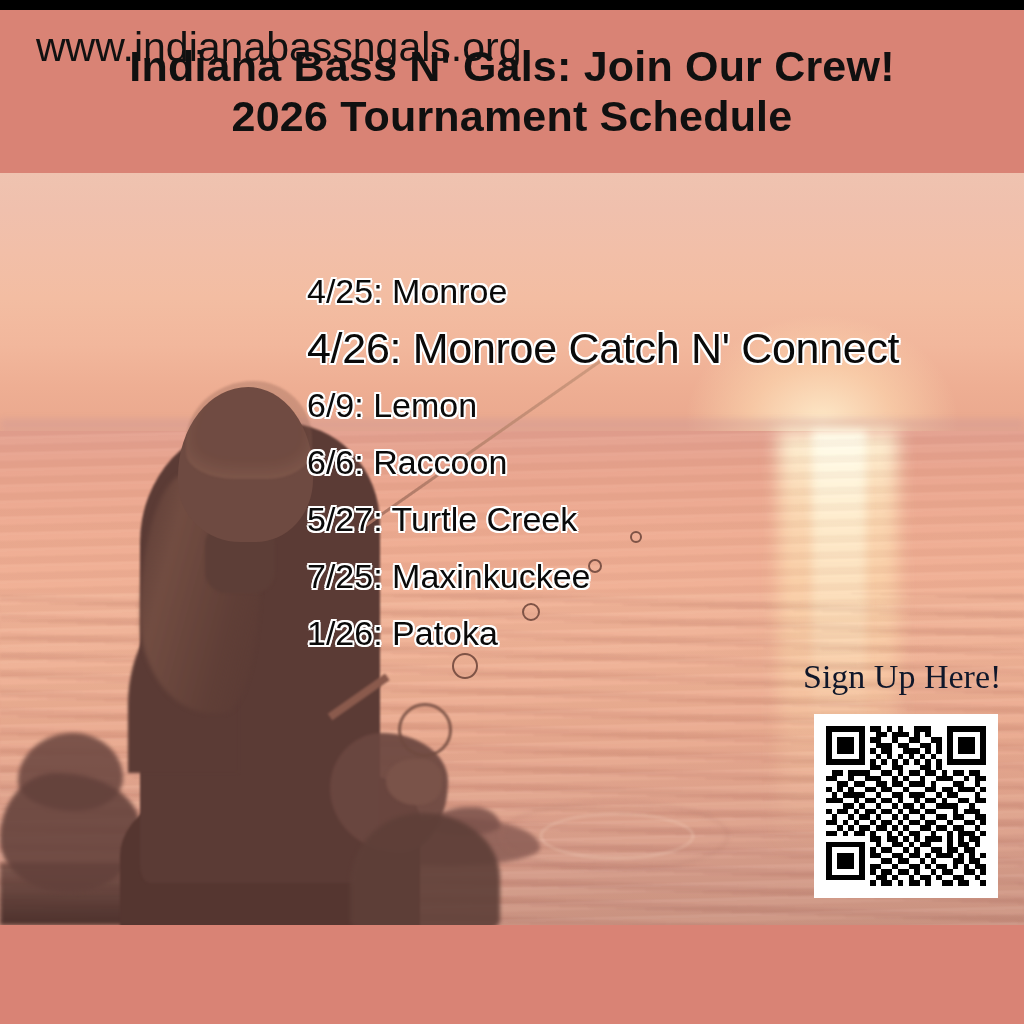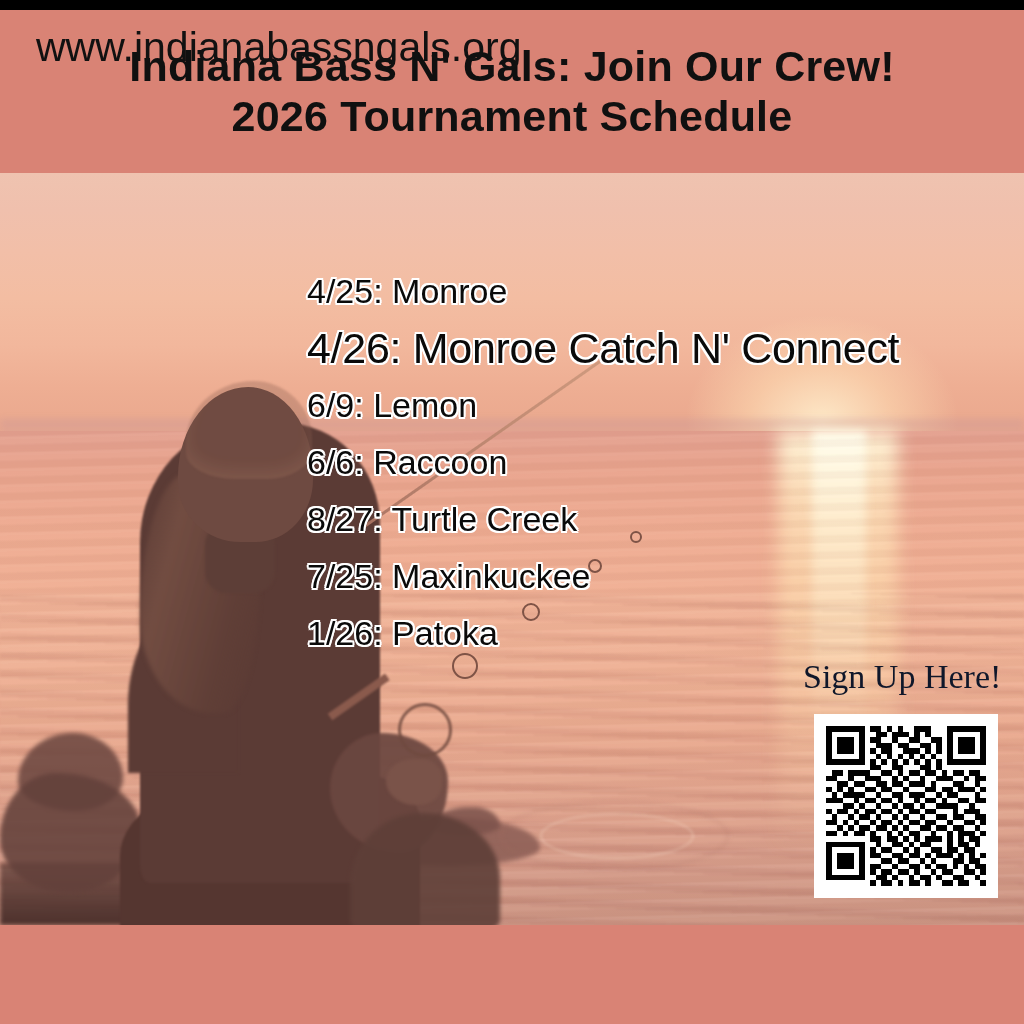--- a/index.html
+++ b/index.html
@@ -315,21 +315,21 @@
   <div class="band-top">
     <div class="title-l1">Indiana Bass N' Gals:  Join Our Crew!</div>
     <div class="title-l2">2026 Tournament Schedule</div>
   </div>
 
   <div class="schedule" id="schedule">
       <div class="sched-line">4/25: Monroe</div>
       <div class="sched-line bold">4/26: Monroe Catch N' Connect</div>
       <div class="sched-line">6/9:  Lemon</div>
       <div class="sched-line">6/6:  Raccoon</div>
-      <div class="sched-line">8/27: Turtle Creek</div>
+      <div class="sched-line">5/27: Turtle Creek</div>
       <div class="sched-line">7/25: Maxinkuckee</div>
       <div class="sched-line">1/26: Patoka</div>
     </div>
 
   <div class="signup">Sign Up Here!</div>
   <div class="qr-wrap">
     <div class="qr" id="qr">
         <i class="on"></i>
         <i class="on"></i>
         <i class="on"></i>

